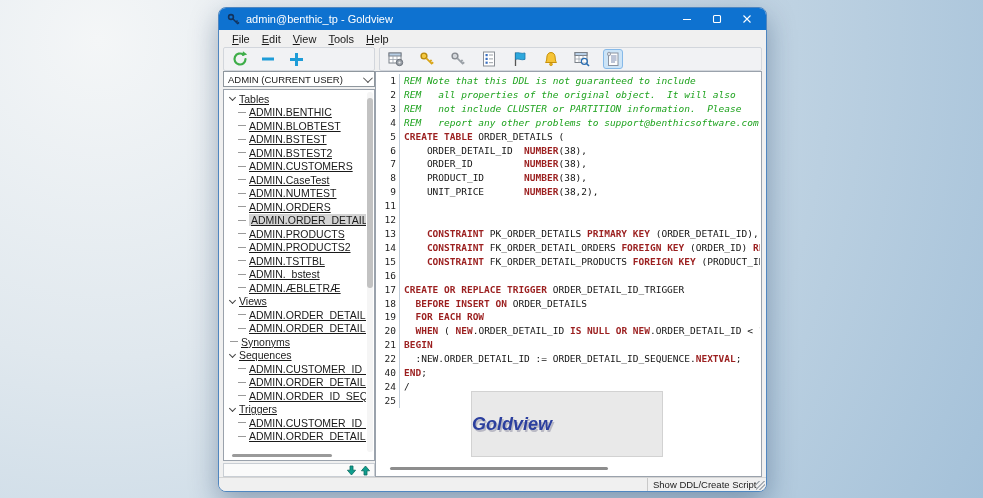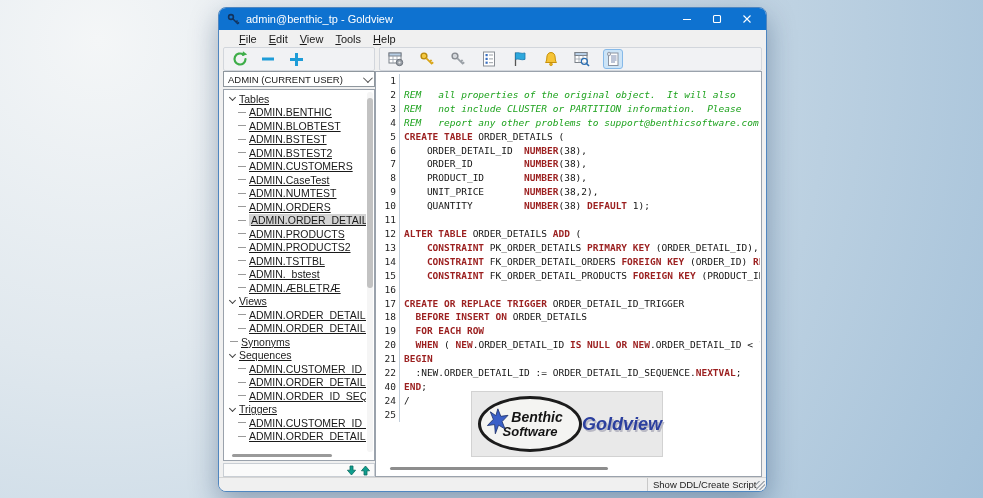--- a/index.html
+++ b/index.html
@@ -15,21 +15,21 @@
     box-shadow:0 10px 28px rgba(10,40,80,.35);
     overflow:hidden; display:flex; flex-direction:column;
   }
   
   .titlebar { height:22px; background:#0e72d0; display:flex; align-items:center; padding:0 4px 0 8px; flex:0 0 auto; }
   .titlebar .ticon { width:13px; height:13px; margin-right:6px; display:inline-flex; }
   .titlebar .ttext { color:#ffffff; font-size:11px; flex:1 1 auto; white-space:nowrap; }
   .winbtn { width:30px; height:18px; display:flex; align-items:center; justify-content:center; border-radius:3px; }
   .winbtn svg { display:block; }
   
-  .menubar { height:17px; background:#f0f0f0; display:flex; align-items:center; padding-left:14px; flex:0 0 auto; }
+  .menubar { height:17px; background:#f0f0f0; display:flex; align-items:center; padding-left:7px; flex:0 0 auto; }
   .menu-item { font-size:11px; color:#1a1a1a; padding:1px 6px; white-space:nowrap; }
   .menu-item u { text-decoration:underline; }
   
   .toolrow { height:24px; display:flex; padding:0 4px; gap:4px; flex:0 0 auto; }
   .toolbox { background:#f1f2f4; border:1px solid #d2d6dc; border-radius:2px; display:flex; align-items:center; padding:0 6px; gap:8px; }
   .toolbox.left { width:152px; flex:0 0 auto; }
   .toolbox.right { flex:1 1 auto; gap:11px; }
   .tbtn { width:20px; height:20px; display:flex; align-items:center; justify-content:center; border-radius:3px; border:1px solid transparent; }
   .tbtn.selected { background:#cce4f7; border-color:#86b9e8; }
   
@@ -322,56 +322,46 @@
         <span class="astep">
           <svg width="11" height="11" viewBox="0 0 11 11">
               <path d="M4 10 h3 V5.8 h2.6 L5.5 1 L1.4 5.8 H4 Z" fill="#0e9e8e" stroke="#0a6b60" stroke-width="0.8"></path>
             </svg>
         </span>
       </div>
     </div>
 
     <div class="editor">
       <div class="code">
-          <div class="cline"><span class="ln">1</span></div>
+          <div class="cline"><span class="ln">1</span><span class="ct"><span class="com">REM Note that this DDL is not guaranteed to include</span></span></div>
           <div class="cline"><span class="ln">2</span><span class="ct"><span class="com">REM   all properties of the original object.  It will also</span></span></div>
           <div class="cline"><span class="ln">3</span><span class="ct"><span class="com">REM   not include CLUSTER or PARTITION information.  Please</span></span></div>
           <div class="cline"><span class="ln">4</span><span class="ct"><span class="com">REM   report any other problems to support@benthicsoftware.com</span></span></div>
           <div class="cline"><span class="ln">5</span><span class="ct"><span class="kw">CREATE TABLE</span><span class="pl"> ORDER_DETAILS (</span></span></div>
           <div class="cline"><span class="ln">6</span><span class="ct"><span class="pl">    ORDER_DETAIL_ID  </span><span class="kw">NUMBER</span><span class="pl">(38),</span></span></div>
           <div class="cline"><span class="ln">7</span><span class="ct"><span class="pl">    ORDER_ID         </span><span class="kw">NUMBER</span><span class="pl">(38),</span></span></div>
           <div class="cline"><span class="ln">8</span><span class="ct"><span class="pl">    PRODUCT_ID       </span><span class="kw">NUMBER</span><span class="pl">(38),</span></span></div>
           <div class="cline"><span class="ln">9</span><span class="ct"><span class="pl">    UNIT_PRICE       </span><span class="kw">NUMBER</span><span class="pl">(38,2),</span></span></div>
-          <div class="cline"><span class="ln">10</span><span class="ct"><span class="pl">    QUANTITY         </span><span class="kw">NUMBER</span><span class="pl">(38) </span><span class="kw">DEFAULT</span><span class="pl"> 1);</span></span></div>
           <div class="cline"><span class="ln">11</span><span class="ct">&nbsp;</span></div>
-          <div class="cline"><span class="ln">12</span><span class="ct"><span class="kw">ALTER TABLE</span><span class="pl"> ORDER_DETAILS </span><span class="kw">ADD</span><span class="pl"> (</span></span></div>
+          <div class="cline"><span class="ln">12</span></div>
           <div class="cline"><span class="ln">13</span><span class="ct"><span class="pl">    </span><span class="kw">CONSTRAINT</span><span class="pl"> PK_ORDER_DETAILS </span><span class="kw">PRIMARY KEY</span><span class="pl"> (ORDER_DETAIL_ID),</span></span></div>
           <div class="cline"><span class="ln">14</span><span class="ct"><span class="pl">    </span><span class="kw">CONSTRAINT</span><span class="pl"> FK_ORDER_DETAIL_ORDERS </span><span class="kw">FOREIGN KEY</span><span class="pl"> (ORDER_ID) </span><span class="kw">REFERENCES</span></span></div>
           <div class="cline"><span class="ln">15</span><span class="ct"><span class="pl">    </span><span class="kw">CONSTRAINT</span><span class="pl"> FK_ORDER_DETAIL_PRODUCTS </span><span class="kw">FOREIGN KEY</span><span class="pl"> (PRODUCT_ID) </span></span></div>
           <div class="cline"><span class="ln">16</span><span class="ct">&nbsp;</span></div>
           <div class="cline"><span class="ln">17</span><span class="ct"><span class="kw">CREATE OR REPLACE TRIGGER</span><span class="pl"> ORDER_DETAIL_ID_TRIGGER</span></span></div>
           <div class="cline"><span class="ln">18</span><span class="ct"><span class="pl">  </span><span class="kw">BEFORE INSERT ON</span><span class="pl"> ORDER_DETAILS</span></span></div>
           <div class="cline"><span class="ln">19</span><span class="ct"><span class="pl">  </span><span class="kw">FOR EACH ROW</span></span></div>
           <div class="cline"><span class="ln">20</span><span class="ct"><span class="pl">  </span><span class="kw">WHEN</span><span class="pl"> ( </span><span class="kw">NEW</span><span class="pl">.ORDER_DETAIL_ID </span><span class="kw">IS NULL OR</span><span class="pl"> </span><span class="kw">NEW</span><span class="pl">.ORDER_DETAIL_ID &lt; 1 )</span></span></div>
           <div class="cline"><span class="ln">21</span><span class="ct"><span class="kw">BEGIN</span></span></div>
           <div class="cline"><span class="ln">22</span><span class="ct"><span class="pl">  :NEW.ORDER_DETAIL_ID := ORDER_DETAIL_ID_SEQUENCE.</span><span class="kw">NEXTVAL</span><span class="pl">;</span></span></div>
           <div class="cline"><span class="ln">40</span><span class="ct"><span class="kw">END</span><span class="pl">;</span></span></div>
           <div class="cline"><span class="ln">24</span><span class="ct"><span class="pl">/</span></span></div>
           <div class="cline"><span class="ln">25</span><span class="ct">&nbsp;</span></div>
         </div>
       <div class="logo-card">
-        <div class="logo-ellipse">
-          <span class="starfish">
-            <svg width="22" height="34" viewBox="0 0 22 34">
-                <path d="M9 1 L13 8 L20 6 L15 13 L19 20 L12 17 L10 26 L8 17 L1 19 L6 12 L2 5 L8 8 Z" fill="#3a5fc8" stroke="#20346e" stroke-width="0.8" transform="rotate(8 11 14)"></path>
-              </svg>
-          </span>
-          <span class="l1">Benthic</span>
-          <span class="l2">Software</span>
-        </div>
         <span class="logo-product">Goldview</span>
       </div>
       <div class="hscroll-thumb" style="left:14px;bottom:6px;width:218px;background:#8d8d8d;"></div>
     </div>
   </div>
 
   <div class="statusbar">
     <div class="status-left"></div>
     <div class="status-right">
       <span class="stxt">Show DDL/Create Script</span>

